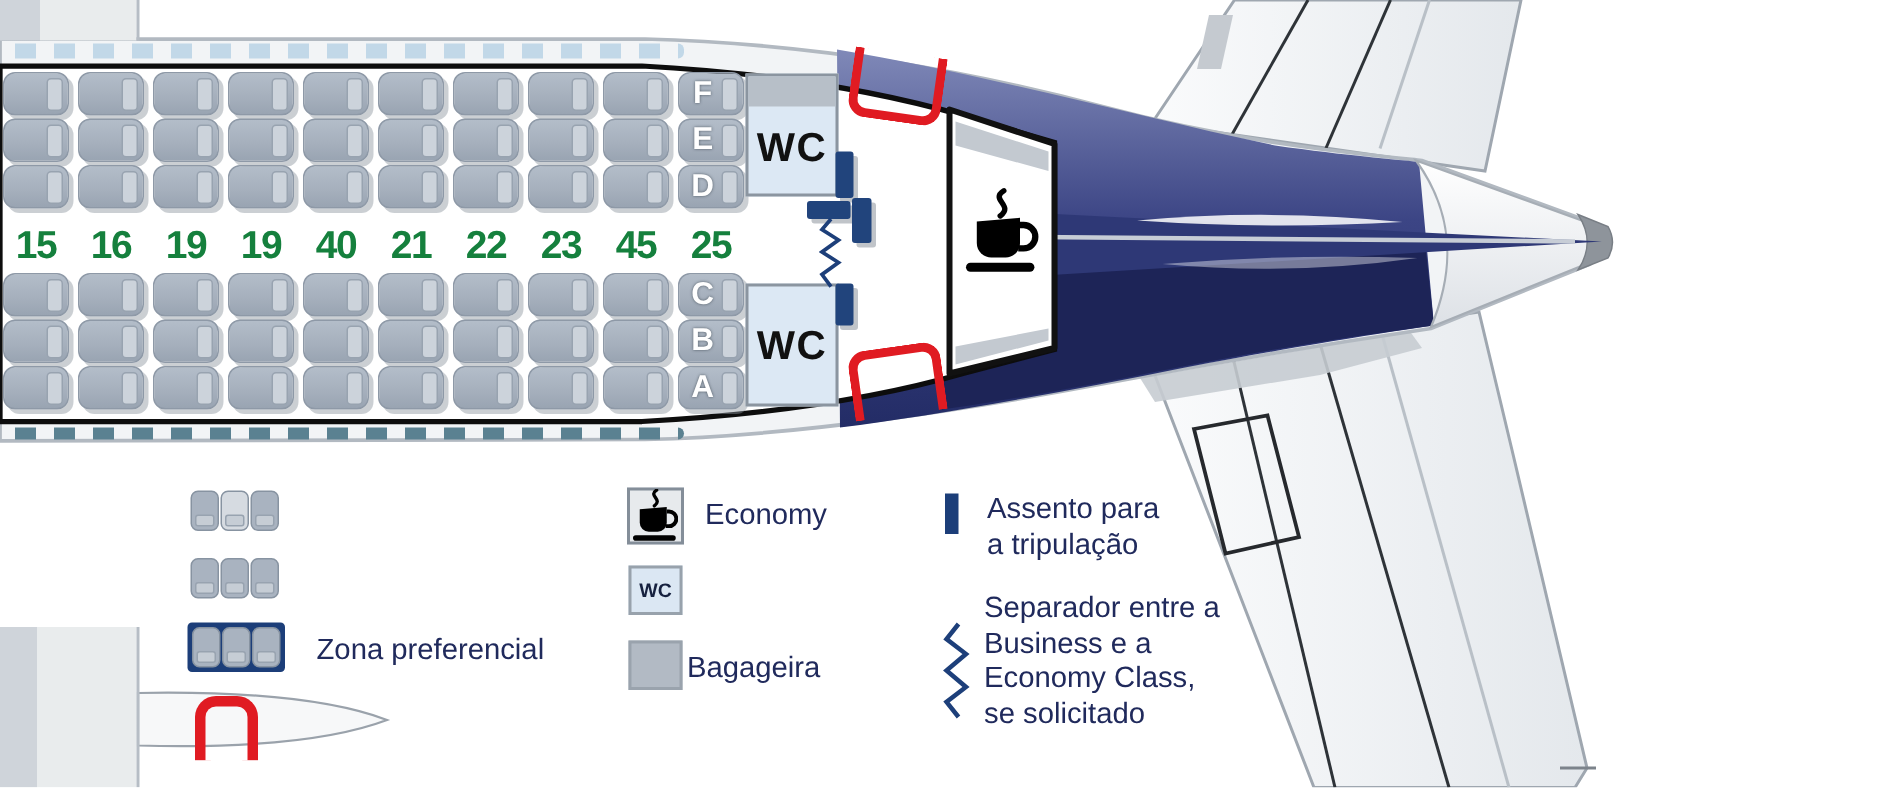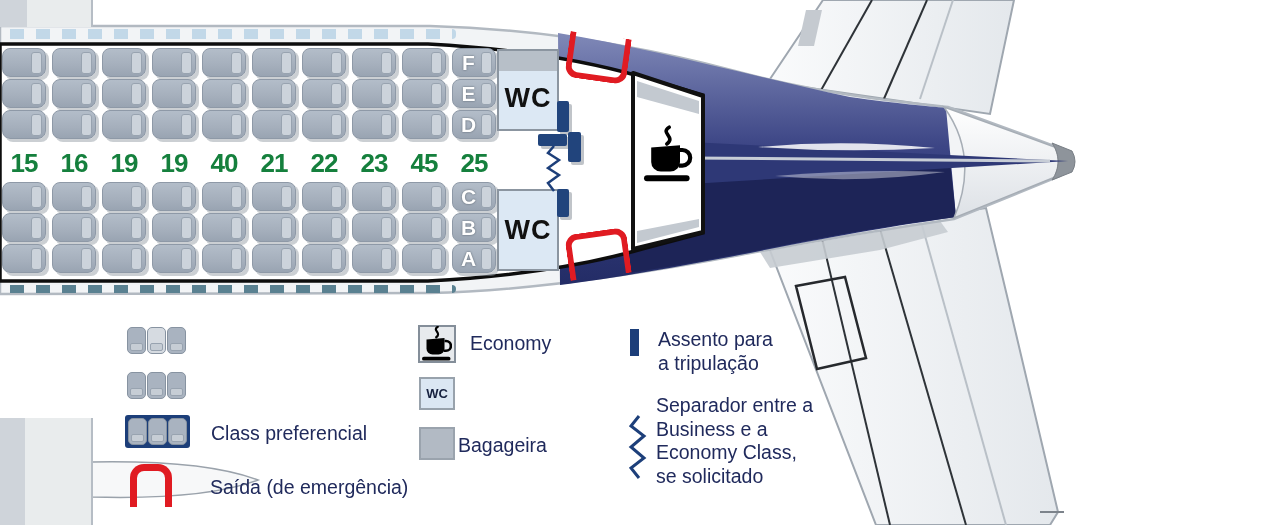--- a/index.html
+++ b/index.html
@@ -265,24 +265,23 @@
     <div class="lseat"></div>
       <div class="lseat"></div>
       <div class="lseat"></div>
   </div>
 
   <div class="pref-wrap">
     <div class="lseat"></div>
       <div class="lseat"></div>
       <div class="lseat"></div>
   </div>
-  <div class="legend-label" style="left:211px;top:422px;">Class preferencial</div>
+  <div class="legend-label" style="left:211px;top:422px;">Zona preferencial</div>
 
   <div class="exit-icon"></div>
-  <div class="legend-label" style="left:210px;top:476px;">Saída (de emergência)</div>
 
   <div class="galley-icon-box">
     <svg width="30" height="36" viewBox="0 0 40 48">
       <path d="M21,1 C13,6 27,9 19,15" stroke="#000" stroke-width="3" fill="none" stroke-linecap="round"></path>
       <path d="M6,18 L30,16 L30,30 a8,8 0 0 1 -8,8 L14,38 a8,8 0 0 1 -8,-8 Z" fill="#000"></path>
       <path d="M30,20 h2 a6.5,6.5 0 0 1 0,13 h-3" stroke="#000" stroke-width="3.5" fill="none"></path>
       <rect x="0" y="41" width="38" height="5" rx="2.5" fill="#000"></rect>
     </svg>
   </div>
   <div class="legend-label" style="left:470px;top:332px;">Economy</div>

